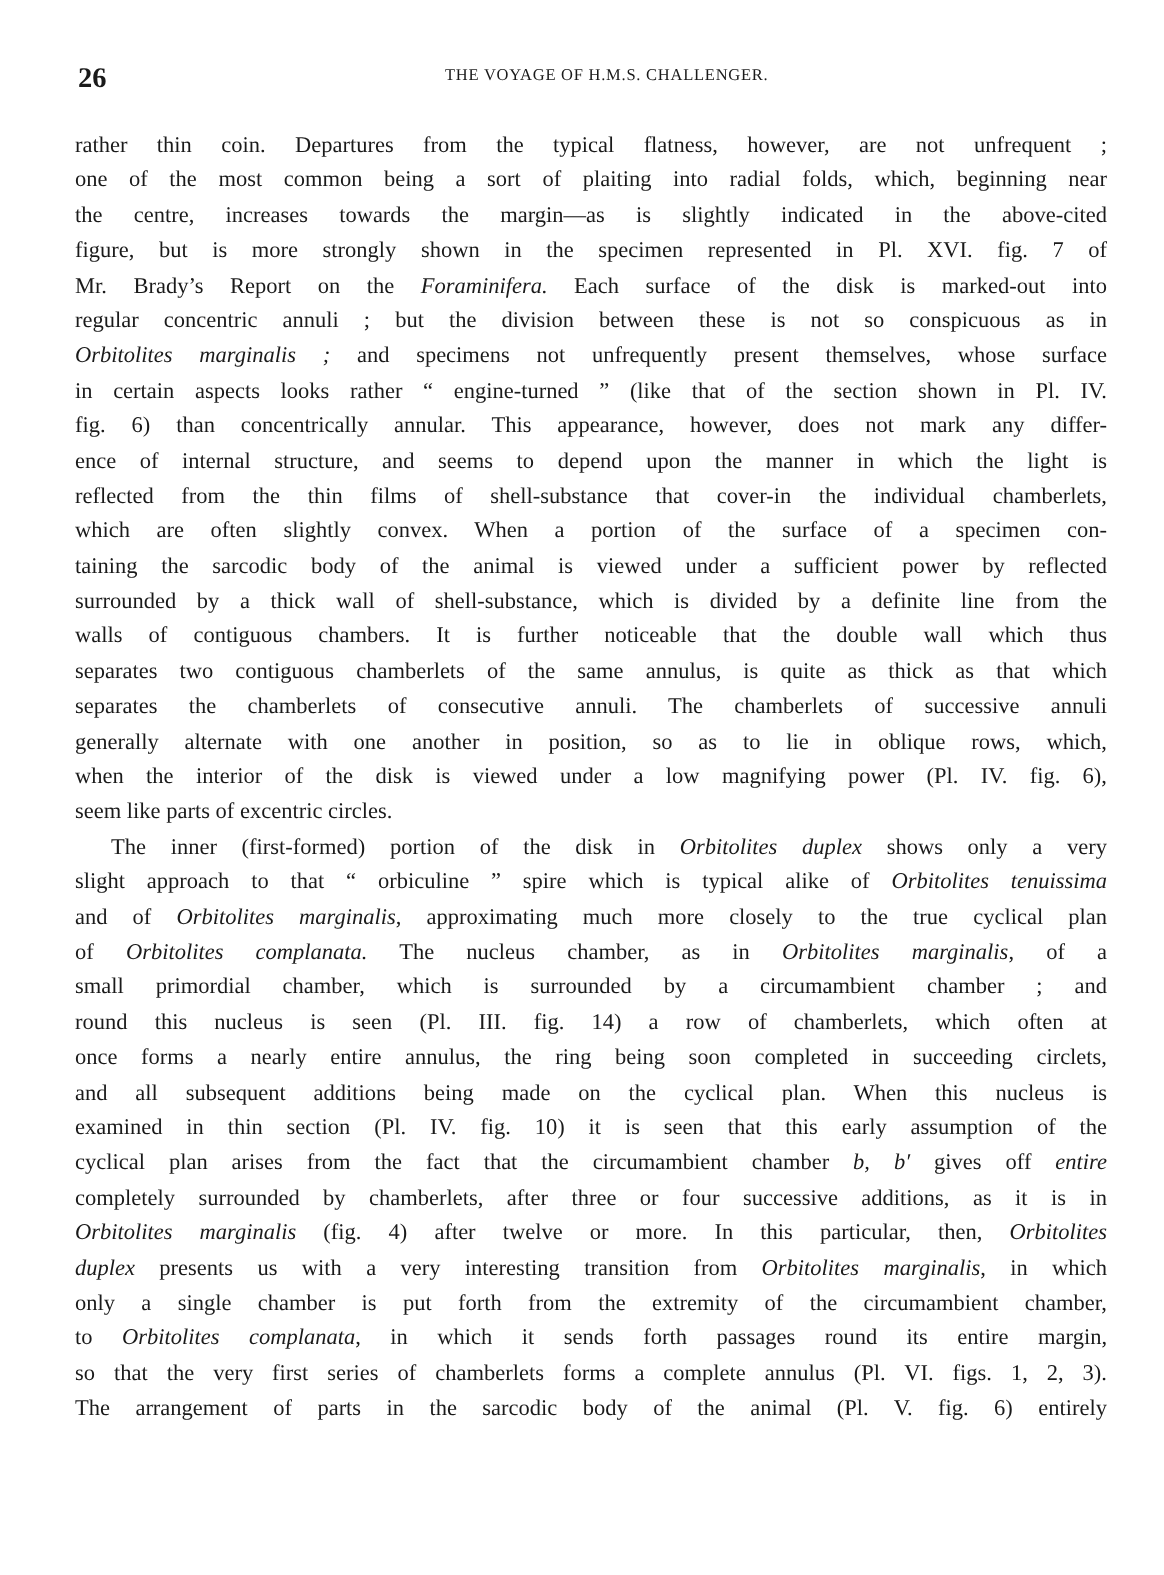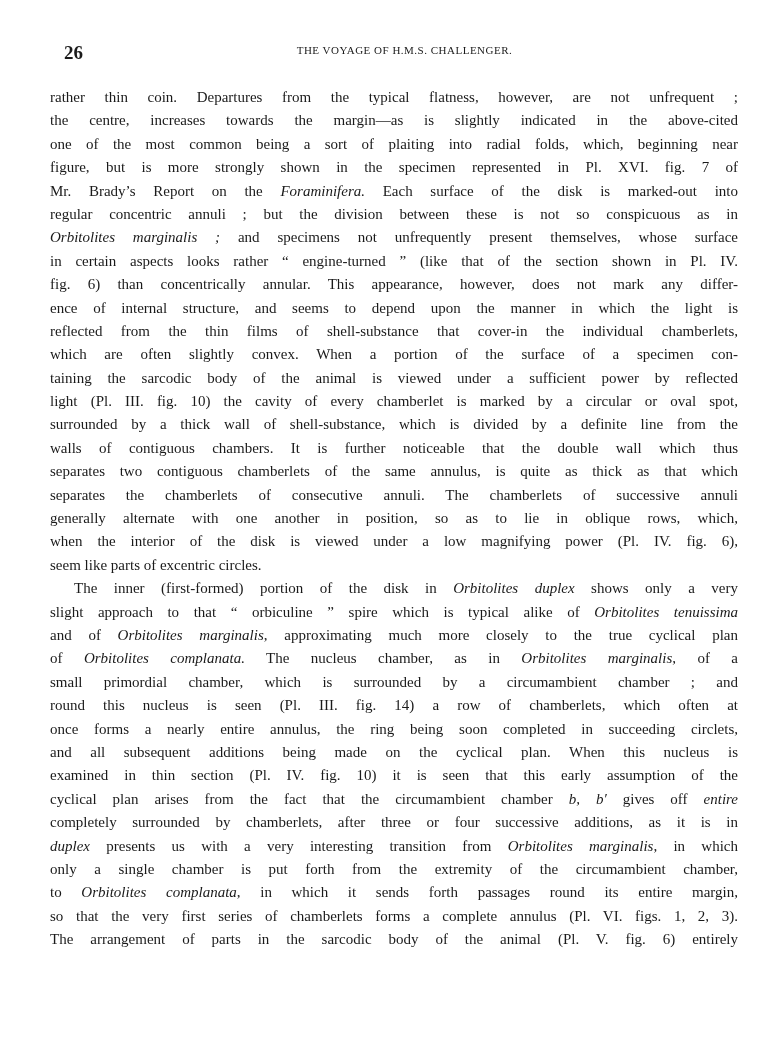--- a/index.html
+++ b/index.html
@@ -1,19 +1,19 @@
 <!DOCTYPE html>
 <html><head>
 <meta charset="utf-8">
 <style>
   html, body { margin: 0; padding: 0; background: #ffffff; }
   body { width: 776px; height: 1050px; position: relative; overflow: hidden; color: #1a1a1a;
          font-family: "Liberation Serif", "DejaVu Serif", serif; }
   .page-header { position: absolute; top: 42px; left: 52px; width: 685px; height: 24px; }
-  .page-number { position: absolute; left: 0; top: 0; font-size: 19px; font-weight: bold; margin-left: 12px; }
+  .page-number { position: absolute; left: 0; top: 0; font-size: 19px; font-weight: bold; }
   .running-title { position: absolute; left: 0; right: 0; top: 2px; text-align: center;
                    font-size: 11px; letter-spacing: 0.5px; padding-left: 20px; }
   .body-text { position: absolute; top: 86px; left: 50px; width: 688px; }
   .line { display: block; height: 23.4px; line-height: 23.4px; font-size: 15px;
           white-space: nowrap; text-align: justify; text-align-last: justify; }
   .line.last { text-align-last: left; }
   .line.indent { padding-left: 24px; }
   .line span { display: inline; }
   i, .it { font-style: italic; }
 </style>
@@ -21,52 +21,52 @@
 <body>
 
 <div class="page-header">
   <span class="page-number">26</span>
   <div class="running-title">THE VOYAGE OF H.M.S. CHALLENGER.</div>
 </div>
 
 <div class="body-text" id="body-text">
     <div>
       <span class="line"><span>rather thin coin.  Departures from the typical flatness, however, are not unfrequent ;</span></span>
+      <span class="line"><span>one of the most common being a sort of plaiting into radial folds, which, beginning near</span></span>
       <span class="line"><span>the centre, increases towards the margin—as is slightly indicated in the above-cited</span></span>
-      <span class="line"><span>one of the most common being a sort of plaiting into radial folds, which, beginning near</span></span>
       <span class="line"><span>figure, but is more strongly shown in the specimen represented in Pl. XVI. fig. 7 of</span></span>
       <span class="line"><span>Mr. Brady’s Report on the </span><i>Foraminifera.</i><span>  Each surface of the disk is marked-out into</span></span>
       <span class="line"><span>regular concentric annuli ; but the division between these is not so conspicuous as in</span></span>
       <span class="line"><i>Orbitolites marginalis ;</i><span> and specimens not unfrequently present themselves, whose surface</span></span>
       <span class="line"><span>in certain aspects looks rather “ engine-turned ” (like that of the section shown in Pl. IV.</span></span>
       <span class="line"><span>fig. 6) than concentrically annular.  This appearance, however, does not mark any differ-</span></span>
       <span class="line"><span>ence of internal structure, and seems to depend upon the manner in which the light is</span></span>
       <span class="line"><span>reflected from the thin films of shell-substance that cover-in the individual chamberlets,</span></span>
       <span class="line"><span>which are often slightly convex.  When a portion of the surface of a specimen con-</span></span>
       <span class="line"><span>taining the sarcodic body of the animal is viewed under a sufficient power by reflected</span></span>
-      <span class="line"><span>light (Pl. III. fig. 10) the cavity of every chamberlet is marked by a circular or oval spot,</span></span>
       <span class="line"><span>surrounded by a thick wall of shell-substance, which is divided by a definite line from the</span></span>
       <span class="line"><span>walls of contiguous chambers.  It is further noticeable that the double wall which thus</span></span>
       <span class="line"><span>separates two contiguous chamberlets of the same annulus, is quite as thick as that which</span></span>
       <span class="line"><span>separates the chamberlets of consecutive annuli.  The chamberlets of successive annuli</span></span>
       <span class="line"><span>generally alternate with one another in position, so as to lie in oblique rows, which,</span></span>
       <span class="line"><span>when the interior of the disk is viewed under a low magnifying power (Pl. IV. fig. 6),</span></span>
       <span class="line last"><span>seem like parts of excentric circles.</span></span>
     </div>
     <div>
       <span class="line indent"><span>The inner (first-formed) portion of the disk in </span><i>Orbitolites duplex</i><span> shows only a very</span></span>
       <span class="line"><span>slight approach to that “ orbiculine ” spire which is typical alike of </span><i>Orbitolites tenuissima</i></span>
       <span class="line"><span>and of </span><i>Orbitolites marginalis</i><span>, approximating much more closely to the true cyclical plan</span></span>
       <span class="line"><span>of </span><i>Orbitolites complanata.</i><span>  The nucleus chamber, as in </span><i>Orbitolites marginalis</i><span>, of a</span></span>
       <span class="line"><span>small primordial chamber, which is surrounded by a circumambient chamber ; and</span></span>
       <span class="line"><span>round this nucleus is seen (Pl. III. fig. 14) a row of chamberlets, which often at</span></span>
       <span class="line"><span>once forms a nearly entire annulus, the ring being soon completed in succeeding circlets,</span></span>
       <span class="line"><span>and all subsequent additions being made on the cyclical plan.  When this nucleus is</span></span>
       <span class="line"><span>examined in thin section (Pl. IV. fig. 10) it is seen that this early assumption of the</span></span>
       <span class="line"><span>cyclical plan arises from the fact that the circumambient chamber </span><i>b, b′</i><span> gives off </span><i>entire</i></span>
       <span class="line"><span>completely surrounded by chamberlets, after three or four successive additions, as it is in</span></span>
+      <span class="line"><i>Orbitolites marginalis</i><span> (fig. 4) after twelve or more.  In this particular, then, </span><i>Orbitolites</i></span>
       <span class="line"><i>duplex</i><span> presents us with a very interesting transition from </span><i>Orbitolites marginalis</i><span>, in which</span></span>
       <span class="line"><span>only a single chamber is put forth from the extremity of the circumambient chamber,</span></span>
       <span class="line"><span>to </span><i>Orbitolites complanata</i><span>, in which it sends forth passages round its entire margin,</span></span>
       <span class="line"><span>so that the very first series of chamberlets forms a complete annulus (Pl. VI. figs. 1, 2, 3).</span></span>
       <span class="line"><span>The arrangement of parts in the sarcodic body of the animal (Pl. V. fig. 6) entirely</span></span>
     </div>
   </div>
 
 </body></html>

